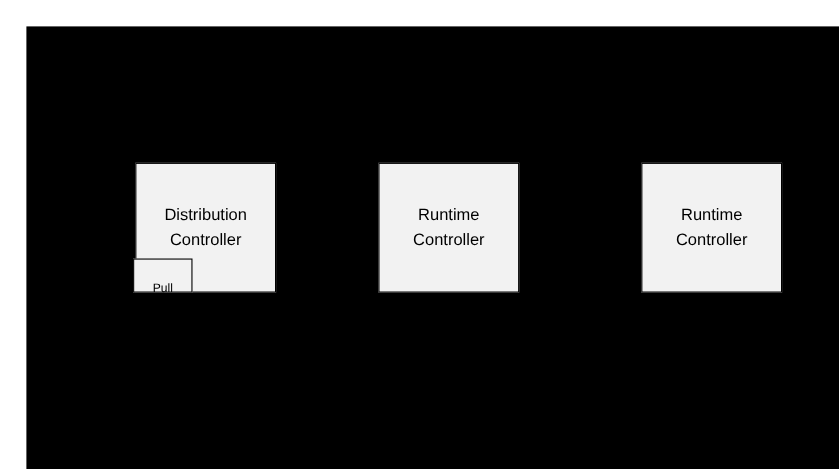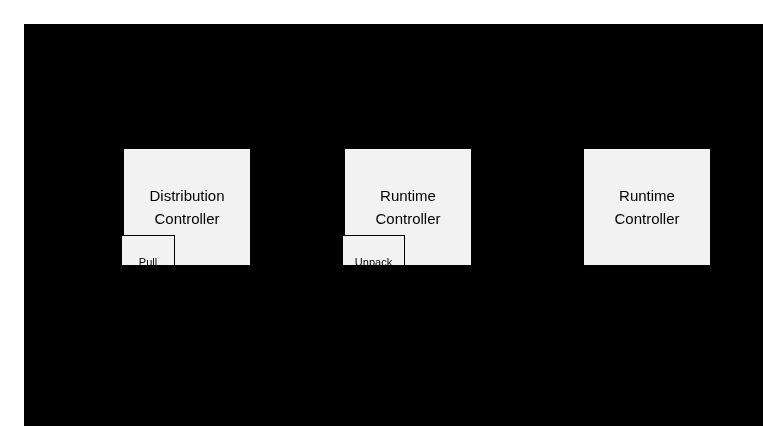--- a/index.html
+++ b/index.html
@@ -73,23 +73,20 @@
     <div class="node-label">Distribution
 Controller</div>
     <div class="sub-box sub-box--pull">
       <span class="sub-box-label">Pull</span>
     </div>
   </div>
 
   <div class="node node--bundle">
     <div class="node-label">Runtime
 Controller</div>
-    <div class="sub-box sub-box--unpack">
-      <span class="sub-box-label">Unpack</span>
-    </div>
   </div>
 
   <div class="node node--runtime">
     <div class="node-label">Runtime
 Controller</div>
   </div>
 
 </div>
 
 </body></html>

